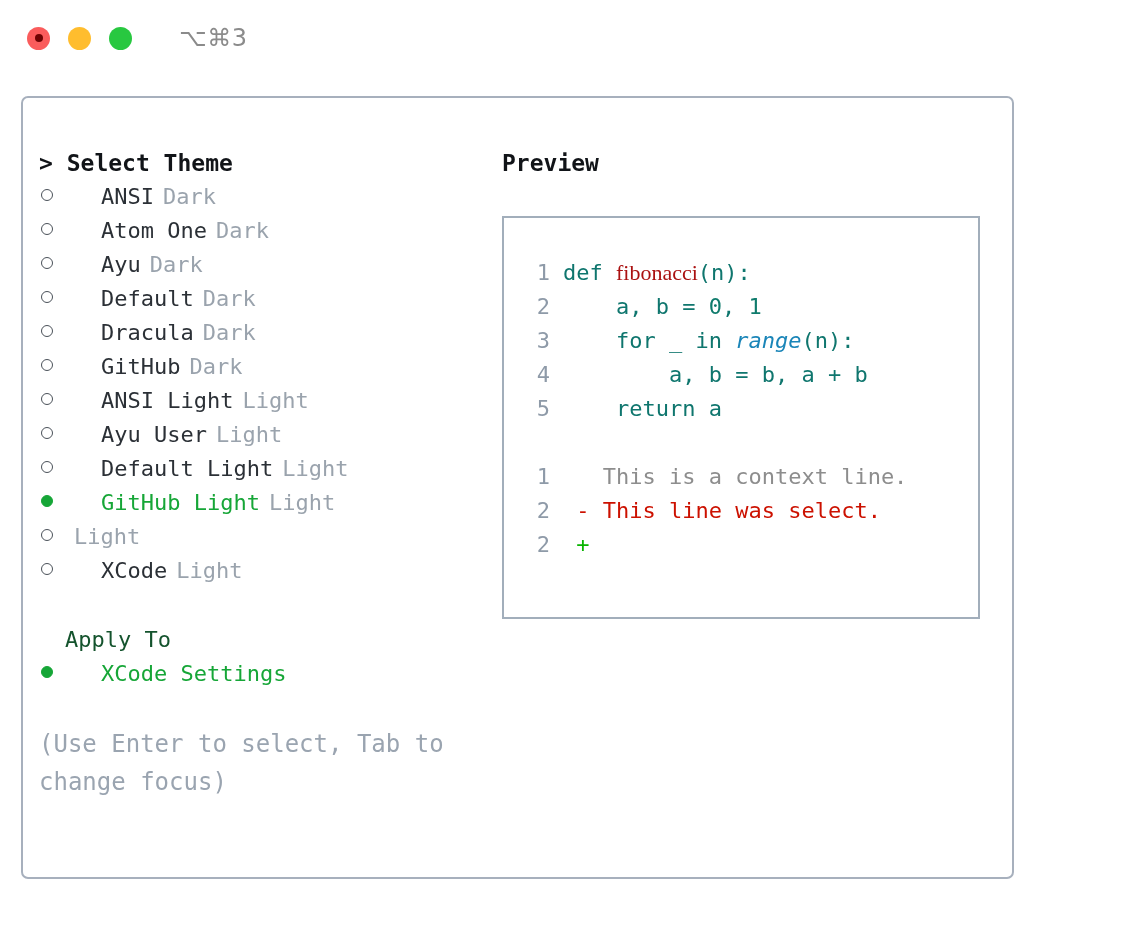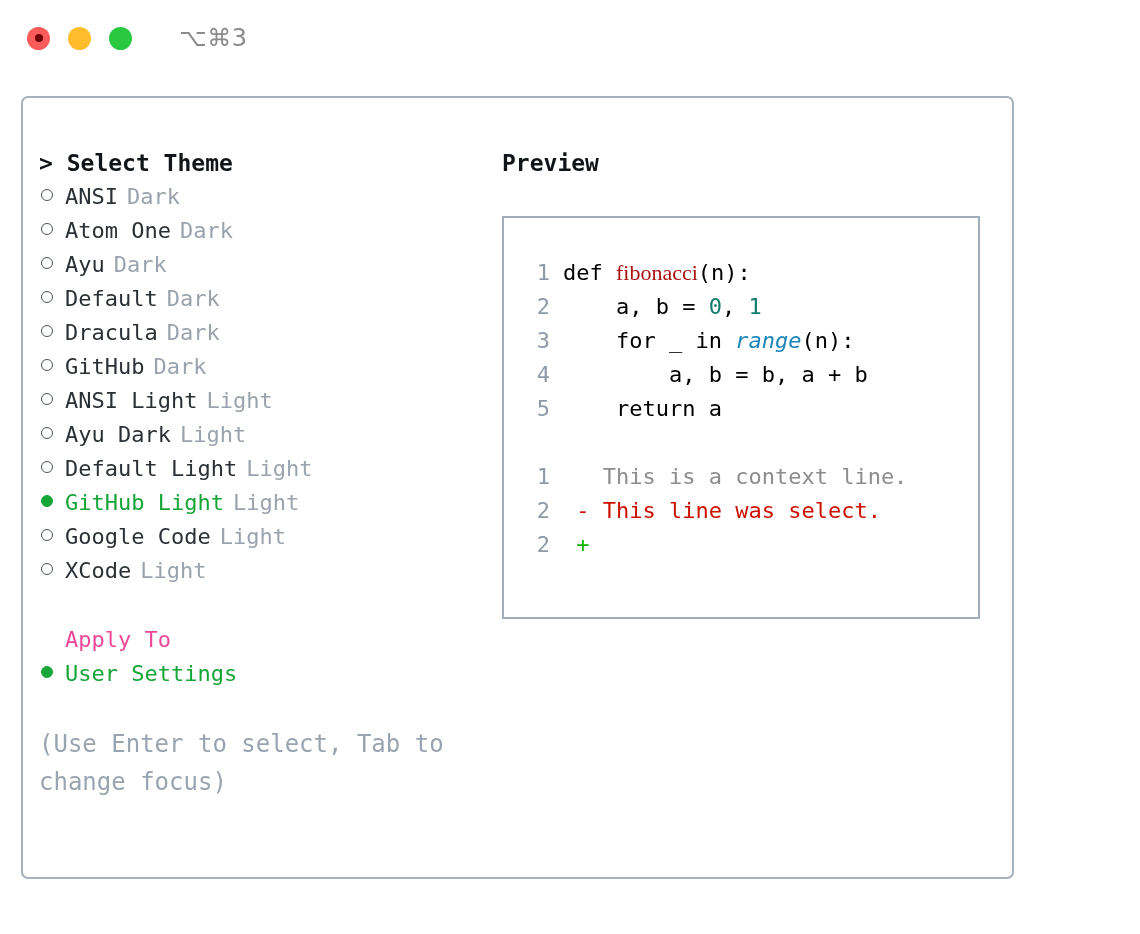--- a/index.html
+++ b/index.html
@@ -137,35 +137,36 @@
   .bullet .dot.hollow {
     border: 1.6px solid #4a5159;
     background: transparent;
   }
   .bullet .dot.filled {
     background: #16a637;
     border: 1.6px solid #16a637;
   }
   .row .name {
     color: #2b3036;
+    margin-left: 36px;
   }
   .row.selected .name {
     color: #16a637;
   }
   .row .kind {
     color: #9aa3ad;
     margin-left: 9px;
   }
   .row.selected .kind {
     color: #9aa3ad;
   }
 
   .subhead {
     font-size: 22px;
-    color: #ec4899;
+    color: #14532d;
     line-height: 34px;
     padding-left: 26px;
     white-space: pre;
   }
   .spacer-lg { height: 35px; }
   .spacer-md { height: 34px; }
 
   .hint {
     font-size: 24px;
     color: #9aa4b0;
@@ -197,21 +198,21 @@
     line-height: 34px;
     white-space: pre;
   }
   .ln {
     width: 28px;
     flex: 0 0 28px;
     text-align: right;
     color: #8e9aa8;
     margin-right: 13px;
   }
-  .code-text { color: #000000; }
+  .code-text { color: #0f766e; }
   .tok-fn   { color: #aa1111; font-family: Liberation Serif, serif; }
   .tok-num  { color: #0f7b6c; }
   .tok-call { color: #1a85b8; font-style: italic; }
 
   .blank-line { height: 34px; }
 
   .diff-ctx { color: #8d8d8d; }
   .diff-del { color: #cc1100; }
   .diff-add { color: #08b400; }
   .diff-mark { display: inline-block; width: 2ch; }
@@ -238,33 +239,33 @@
         <div class="section-head">&gt; Select Theme</div>
 
         <ul class="list" id="theme-list">
             <li class="row"><span class="bullet"><span class="dot hollow"></span></span><span class="name">ANSI</span><span class="kind">Dark</span></li>
             <li class="row"><span class="bullet"><span class="dot hollow"></span></span><span class="name">Atom One</span><span class="kind">Dark</span></li>
             <li class="row"><span class="bullet"><span class="dot hollow"></span></span><span class="name">Ayu</span><span class="kind">Dark</span></li>
             <li class="row"><span class="bullet"><span class="dot hollow"></span></span><span class="name">Default</span><span class="kind">Dark</span></li>
             <li class="row"><span class="bullet"><span class="dot hollow"></span></span><span class="name">Dracula</span><span class="kind">Dark</span></li>
             <li class="row"><span class="bullet"><span class="dot hollow"></span></span><span class="name">GitHub</span><span class="kind">Dark</span></li>
             <li class="row"><span class="bullet"><span class="dot hollow"></span></span><span class="name">ANSI Light</span><span class="kind">Light</span></li>
-            <li class="row"><span class="bullet"><span class="dot hollow"></span></span><span class="name">Ayu Dark</span><span class="kind">Light</span></li>
+            <li class="row"><span class="bullet"><span class="dot hollow"></span></span><span class="name">Ayu User</span><span class="kind">Light</span></li>
             <li class="row"><span class="bullet"><span class="dot hollow"></span></span><span class="name">Default Light</span><span class="kind">Light</span></li>
             <li class="row selected"><span class="bullet"><span class="dot filled"></span></span><span class="name">GitHub Light</span><span class="kind">Light</span></li>
-            <li class="row"><span class="bullet"><span class="dot hollow"></span></span><span class="name">Google Code</span><span class="kind">Light</span></li>
+            <li class="row"><span class="bullet"><span class="dot hollow"></span></span><span class="kind">Light</span></li>
             <li class="row"><span class="bullet"><span class="dot hollow"></span></span><span class="name">XCode</span><span class="kind">Light</span></li>
           </ul>
 
         <div class="spacer-lg"></div>
 
         <div class="subhead">Apply To</div>
 
         <ul class="list" id="apply-list">
-            <li class="row selected"><span class="bullet"><span class="dot filled"></span></span><span class="name">User Settings</span></li>
+            <li class="row selected"><span class="bullet"><span class="dot filled"></span></span><span class="name">XCode Settings</span></li>
           </ul>
 
         <div class="spacer-md"></div>
 
         <div class="hint">(Use Enter to select, Tab to change focus)</div>
       </div>
 
       <div class="col-right">
         <div class="preview-label">Preview</div>
 

